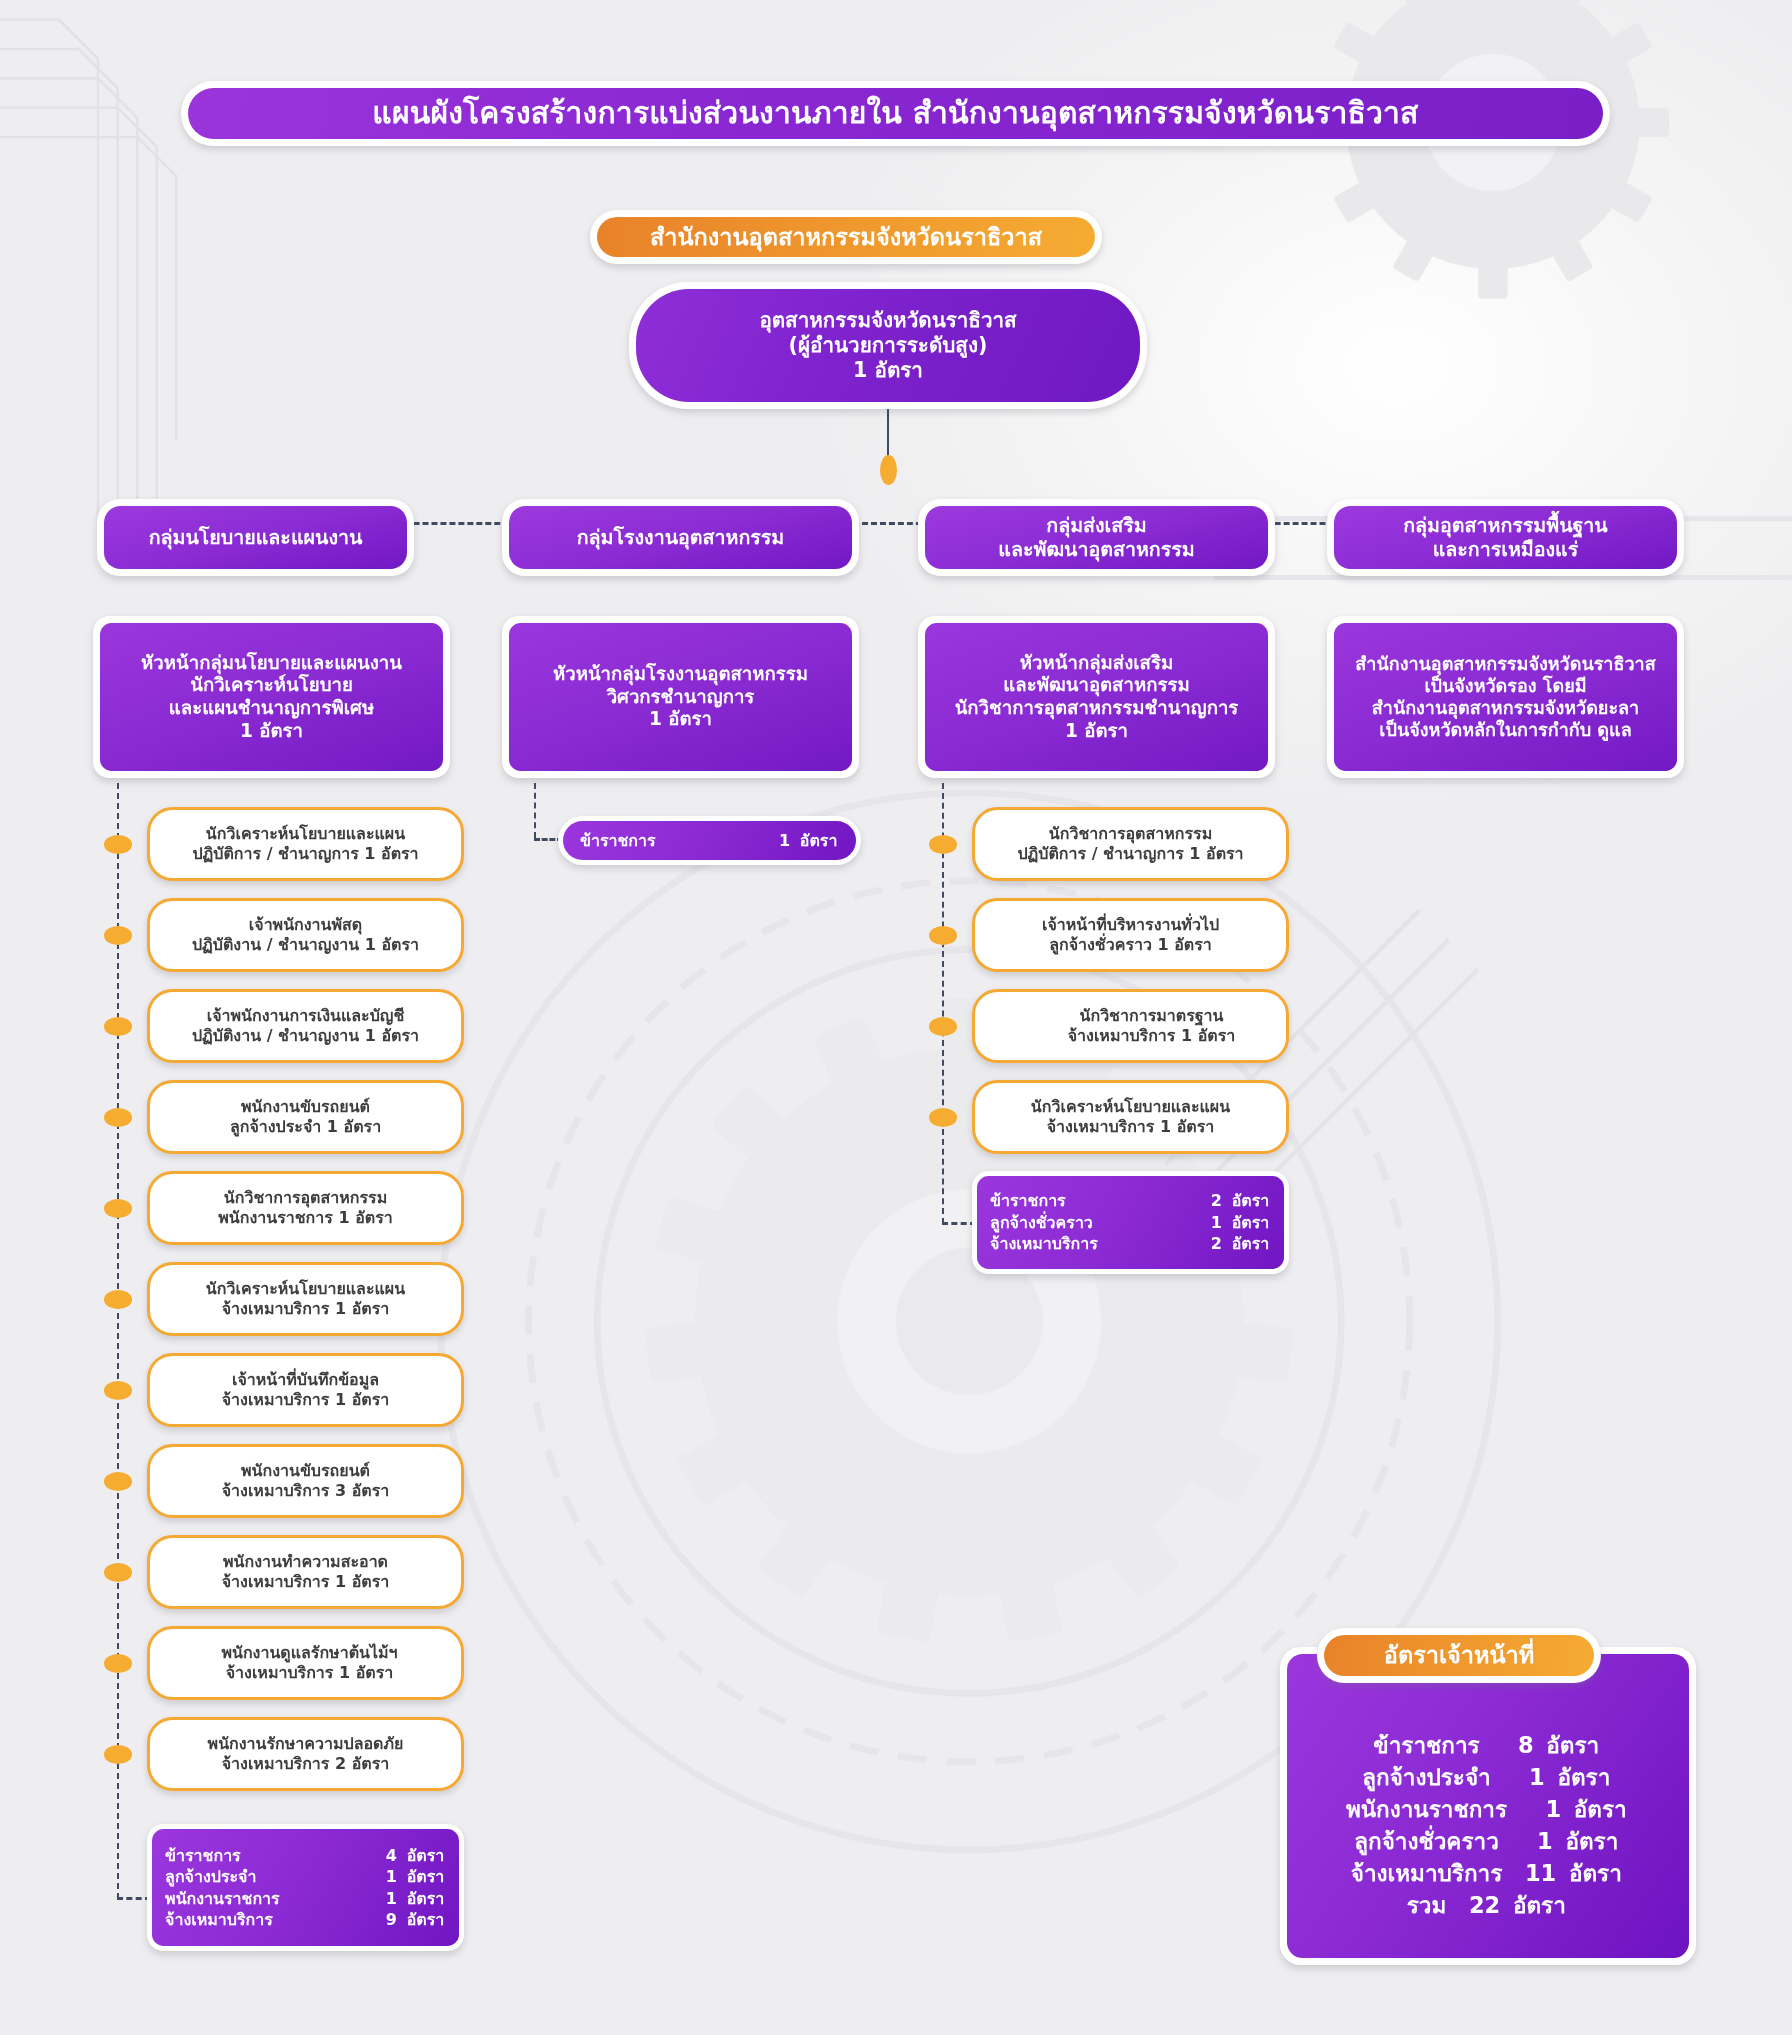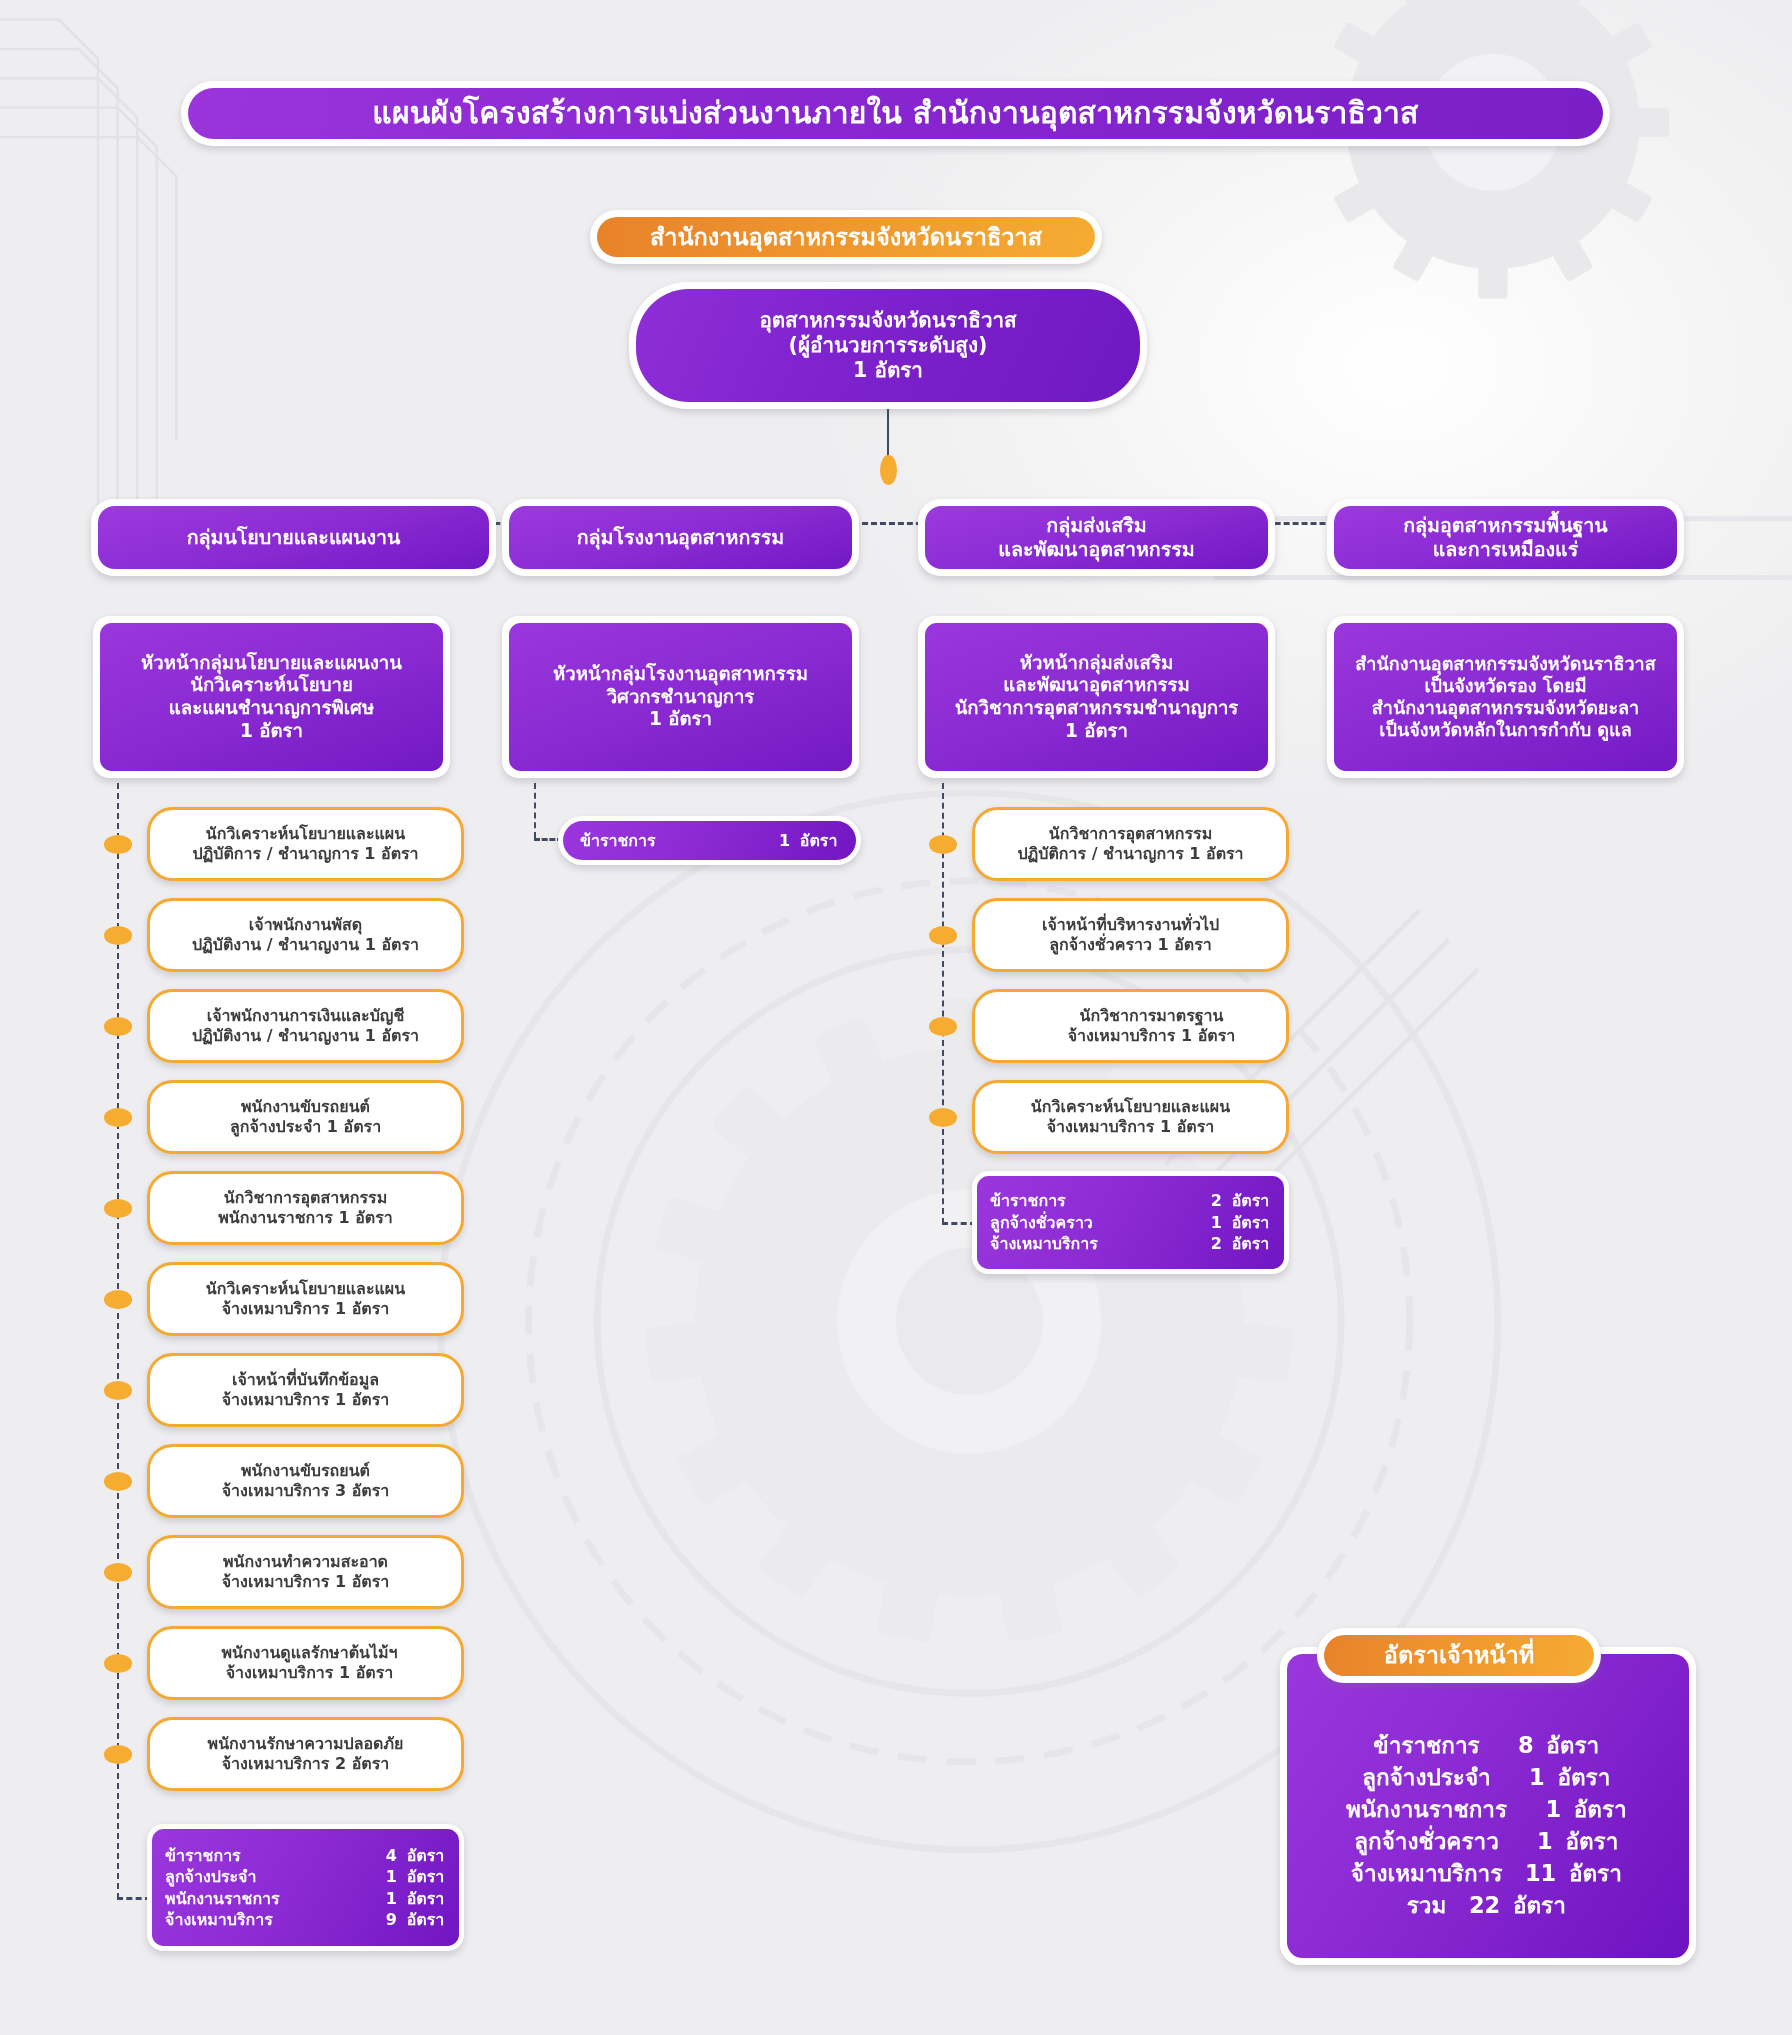--- a/index.html
+++ b/index.html
@@ -62,21 +62,21 @@
   #director-card .inner span { display: block; }
 
   
   .group-head { height: 77px; border-radius: 22.5px; top: 499px; }
   .group-head .inner {
     border-radius: 16.6px;
     background: linear-gradient(165deg, #9c3ade 0%, #8b2bd4 50%, #7118c4 100%);
     font-size: 19.6px; font-weight: bold;
   }
   .group-head .inner span { display: block; }
-  #group-head-0 { left: 91px;  width: 405px; }
+  #group-head-0 { left: 97px;  width: 317px; }
   #group-head-1 { left = 0; }
   #group-head-1 { left: 502px; width: 357px; }
   #group-head-2 { left: 918px; width: 357px; }
   #group-head-3 { left: 1327px; width: 357px; }
 
   
   .leader-card { top: 616px; border-radius: 16.6px; }
   .leader-card .inner {
     border-radius: 11.7px;
     background: linear-gradient(160deg, #9a37dc 0%, #8a2ad2 50%, #7219c4 100%);

